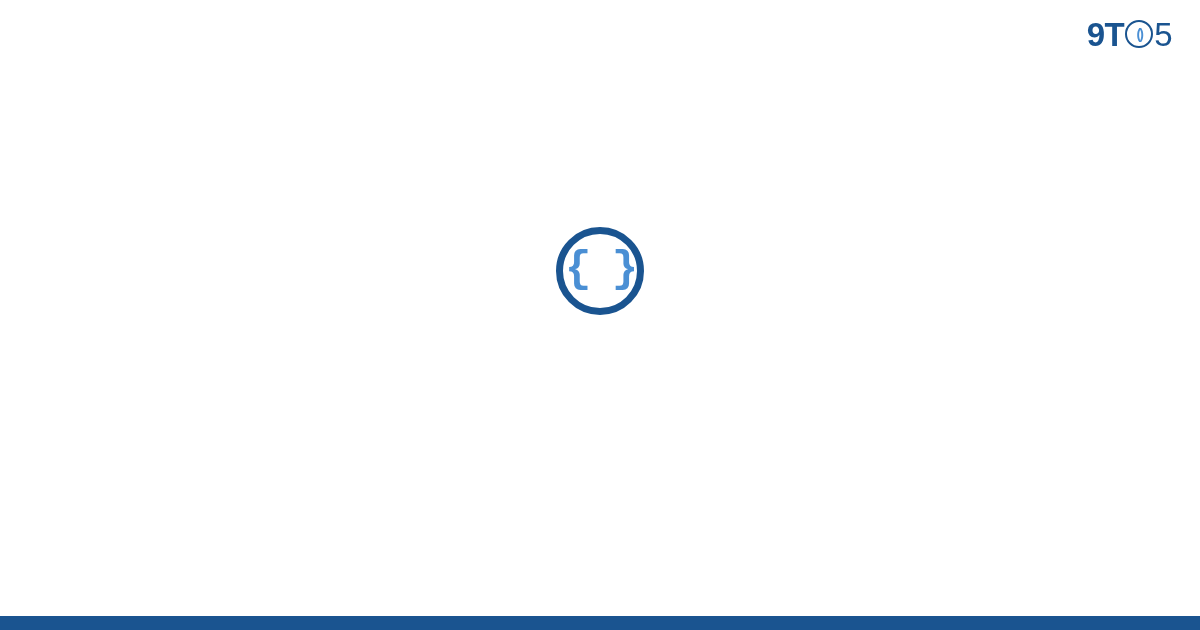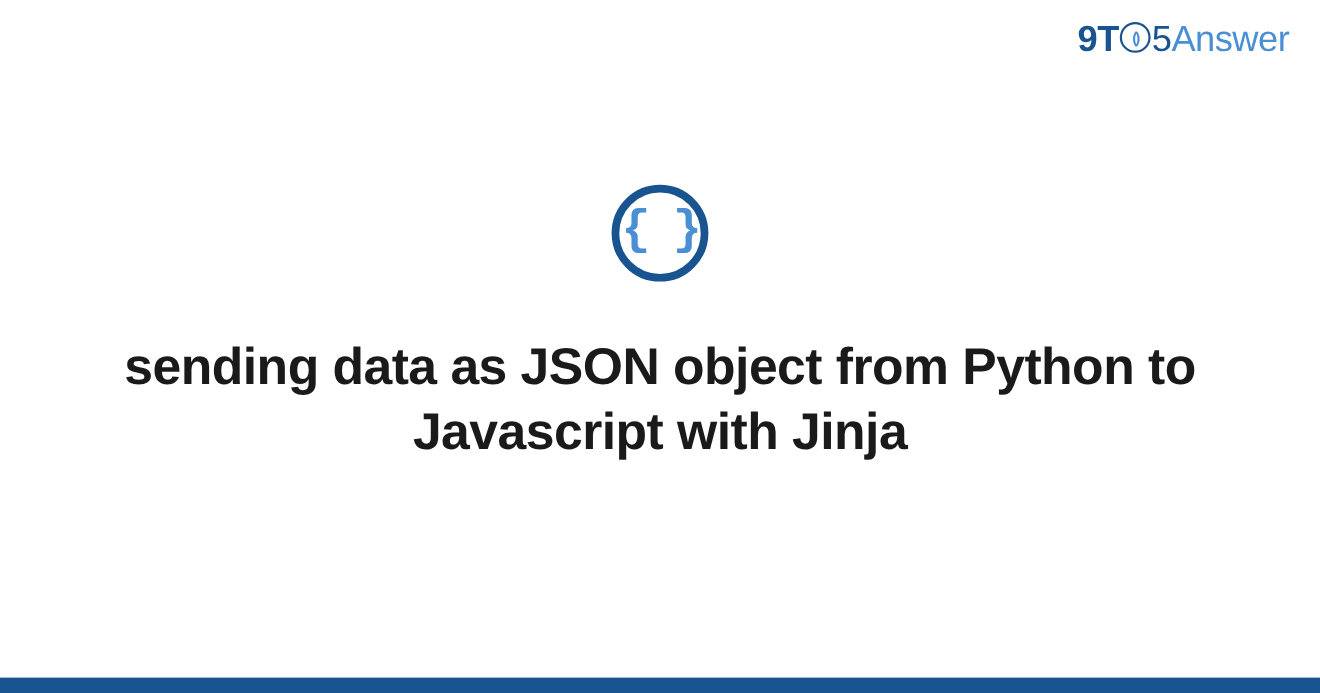--- a/index.html
+++ b/index.html
@@ -110,26 +110,24 @@
 </head>
 <body>
 
 <div class="header">
   <div class="logo">
     <span class="logo-9t">9T</span>
     <span class="logo-circle">
       <span class="logo-circle-inner">()</span>
     </span>
     <span class="logo-5">5</span>
-    <span class="logo-answer">Answer</span>
   </div>
 </div>
 
 <div class="content">
   <div class="icon-container">
     <div class="brace-icon">
       <span class="brace-text">{ }</span>
     </div>
   </div>
-  <h1 class="title">sending data as JSON object from Python to Javascript with Jinja</h1>
 </div>
 
 <div class="footer-bar"></div>
 
 </body></html>

